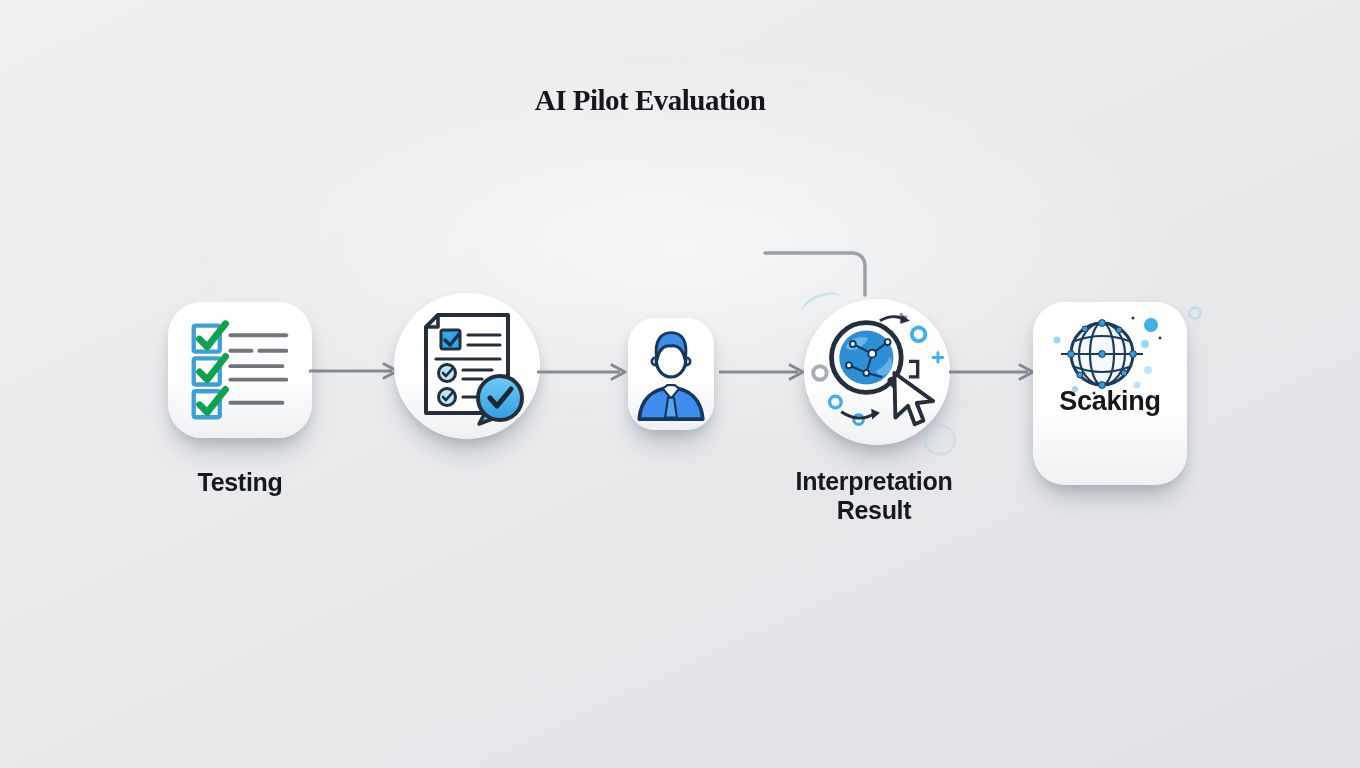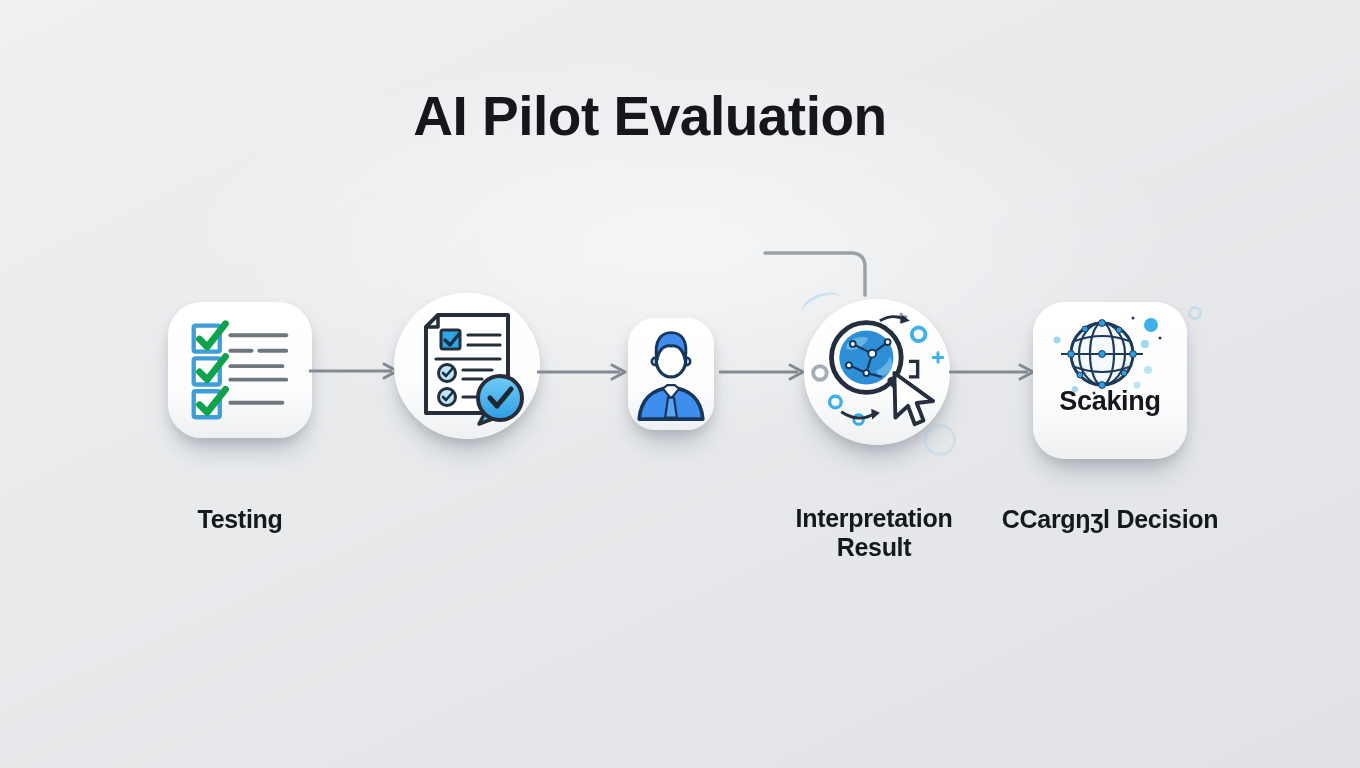--- a/index.html
+++ b/index.html
@@ -20,45 +20,45 @@
     background: radial-gradient(ellipse 720px 280px at 50% 32%, rgba(255,255,255,0.55), rgba(255,255,255,0) 70%);
     pointer-events: none;
   }
 
   .diagram-title {
     position: absolute;
     top: 84px;
     left: 0;
     width: 1300px;
     text-align: center;
-    font-size: 55px;
+    font-size: 29px;
     font-weight: bold;
     letter-spacing: -0.5px;
     color: #15171b;
+    font-family: Liberation Serif, serif;
   }
 
   .shape {
     position: absolute;
     background: linear-gradient(180deg, #ffffff 0%, #fdfdfe 62%, #eef0f2 100%);
     box-shadow: 0 18px 26px -8px rgba(96,106,120,0.38),
                 0 5px 10px rgba(96,106,120,0.16),
                 inset 0 1px 0 rgba(255,255,255,0.9);
   }
   .rounded-square { border-radius: 34px; }
   .circle { border-radius: 50%; }
 
   .step-label {
     position: absolute;
     font-size: 25px;
     line-height: 29px;
     font-weight: bold;
     letter-spacing: -0.3px;
     color: #15181d;
     text-align: center;
-    margin-top: 37px;
   }
 
   svg.flow-arrow, svg.elbow, svg.step-icon { position: absolute; display: block; }
 
   .card-text {
     position: absolute;
     width: 100%;
     text-align: center;
     font-size: 27px;
     font-weight: bold;
@@ -209,21 +209,21 @@
   <div class="step-label" style="left:774px; top:467px; width:200px;">
     <div>Interpretation</div>
     <div>Result</div>
   </div>
 
   <svg class="flow-arrow" style="left:948px; top:363px;" width="88" height="18" viewBox="0 0 88 18">
     <line x1="1" y1="9" x2="80" y2="9" stroke="#858b93" stroke-width="3"></line>
     <path d="M72 2 L85 9 L72 16" fill="none" stroke="#858b93" stroke-width="3" stroke-linecap="round" stroke-linejoin="round"></path>
   </svg>
 
-  <div class="shape rounded-square" style="left:1033px; top:302px; width:154px; height:157px; border-radius:32px;">
+  <div class="shape rounded-square" style="left:1033px; top:302px; width:154px; height:183px; border-radius:32px;">
     <svg class="step-icon" style="left:14px; top:8px;" width="126" height="86" viewBox="0 0 126 86">
       <circle cx="55" cy="44" r="31" fill="rgba(205,233,248,0.2)" stroke="#1c3a5c" stroke-width="3"></circle>
       <ellipse cx="55" cy="44" rx="12" ry="31" fill="none" stroke="#1c3a5c" stroke-width="2.2"></ellipse>
       <ellipse cx="55" cy="44" rx="23" ry="31" fill="none" stroke="#1c3a5c" stroke-width="2.2"></ellipse>
       <path d="M28 31 Q55 21 82 31" fill="none" stroke="#1c3a5c" stroke-width="2.2"></path>
       <path d="M28 57 Q55 67 82 57" fill="none" stroke="#1c3a5c" stroke-width="2.2"></path>
       <line x1="14" y1="44" x2="96" y2="44" stroke="#1c3a5c" stroke-width="2.2"></line>
       <g fill="#2f9fe0" stroke="#1c3a5c" stroke-width="1">
         <circle cx="55" cy="13" r="3.4"></circle>
         <circle cx="55" cy="75" r="3.4"></circle>
@@ -240,19 +240,18 @@
       <circle cx="10" cy="30" r="3.5" fill="#9ed7f3"></circle>
       <circle cx="101" cy="60" r="4" fill="#bfe4f5"></circle>
       <circle cx="28" cy="79" r="3" fill="#9ed7f3"></circle>
       <circle cx="90" cy="75" r="3.5" fill="#bfe4f5"></circle>
       <circle cx="113" cy="28" r="1.5" fill="#1c3a5c"></circle>
       <circle cx="47" cy="83" r="1.5" fill="#1c3a5c"></circle>
       <circle cx="86" cy="8" r="1.5" fill="#1c3a5c"></circle>
     </svg>
     <div class="card-text" style="top:84px;">Scaking</div>
   </div>
-  <div class="step-label" style="left:1000px; top:468px; width:220px;">CCargŋʒl Decision</div>
 
   <div class="decor-ring" style="left:800px; top:294px; width:44px; height:26px; border-top:3px solid rgba(120,195,235,0.32); transform:rotate(-22deg);"></div>
   <div class="decor-ring" style="left:924px; top:424px; width:32px; height:32px; border:3px solid rgba(140,200,235,0.22);"></div>
   <div class="decor-ring" style="left:1188px; top:306px; width:14px; height:14px; border:3px solid rgba(120,195,235,0.28);"></div>
 
 </div>
 
 </body></html>

